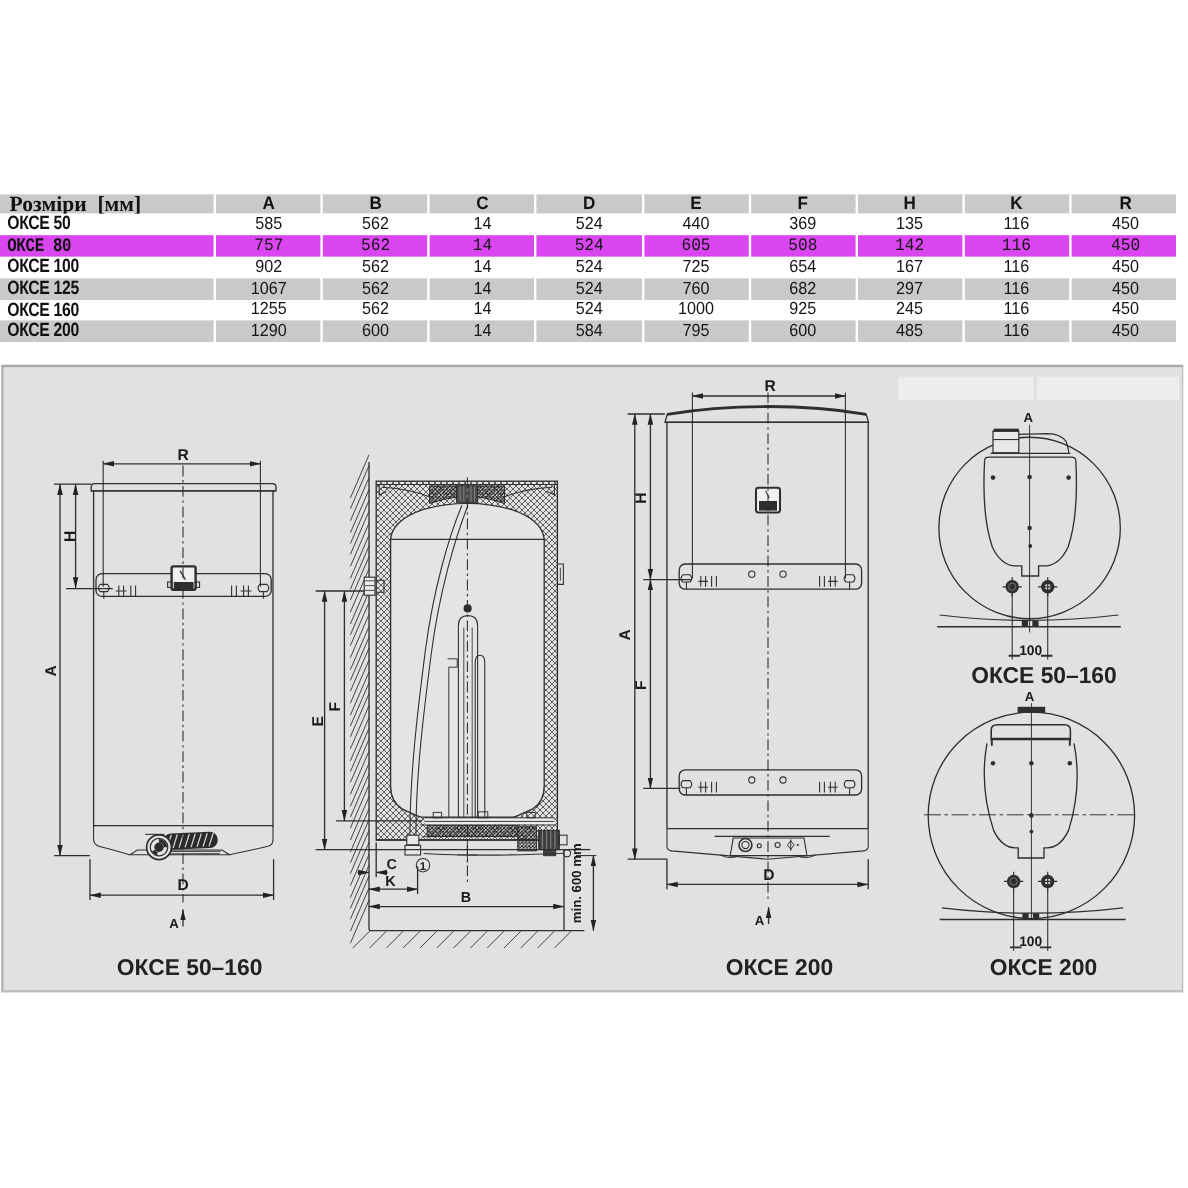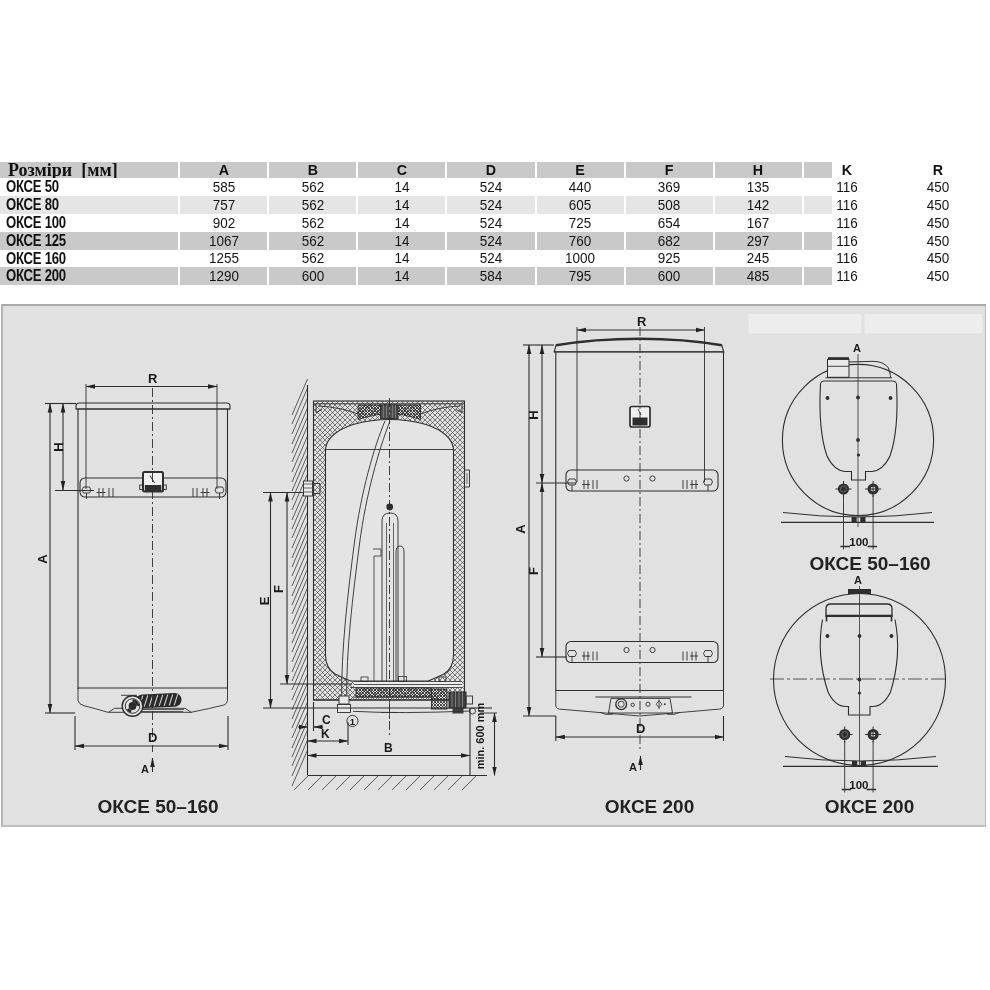--- a/index.html
+++ b/index.html
@@ -1,18 +1,18 @@
 <!DOCTYPE html>
 <html><head>
 <meta charset="utf-8">
 <style>
   html,body{margin:0;padding:0;background:#ffffff;width:990px;height:990px;overflow:hidden;}
   body{font-family:"Liberation Sans",sans-serif;position:relative;}
   .abs{position:absolute;}
-  .row{position:absolute;left:0;width:832px;}
+  .row{position:absolute;left:0;width:980px;}
   .num{position:absolute;transform:translateX(-50%) scaleX(0.93);font-size:14.5px;color:#151515;white-space:nowrap;}
   .lbl{position:absolute;left:6px;font-weight:bold;font-size:16px;color:#111;transform:scaleX(0.82);transform-origin:0 50%;white-space:nowrap;letter-spacing:-0.3px;}
   .hdr{position:absolute;transform:translateX(-50%) scaleX(0.95);font-weight:bold;font-size:15px;color:#111;}
   .sep{position:absolute;top:162px;height:123px;width:2px;background:#ffffff;}
 </style>
 </head>
 <body>
 
 <div class="abs" style="left:0;top:162px;width:988px;height:123px;">
 
@@ -35,21 +35,21 @@
     <span class="num" style="left:313px;line-height:18px;">562</span>
     <span class="num" style="left:402px;line-height:18px;">14</span>
     <span class="num" style="left:491px;line-height:18px;">524</span>
     <span class="num" style="left:580px;line-height:18px;">440</span>
     <span class="num" style="left:669px;line-height:18px;">369</span>
     <span class="num" style="left:758px;line-height:18px;">135</span>
     <span class="num" style="left:847px;line-height:18px;">116</span>
     <span class="num" style="left:938px;line-height:18px;">450</span>
   </div>
 
-  <div class="row" style="top:34px;height:18px;background:#e5e5e5;">
+  <div class="row" style="top:34px;height:18px;background:#d946ef;font-family:Liberation Mono, monospace;">
     <span class="lbl" style="line-height:18px;">ОКСЕ 80</span>
     <span class="num" style="left:224px;line-height:18px;">757</span>
     <span class="num" style="left:313px;line-height:18px;">562</span>
     <span class="num" style="left:402px;line-height:18px;">14</span>
     <span class="num" style="left:491px;line-height:18px;">524</span>
     <span class="num" style="left:580px;line-height:18px;">605</span>
     <span class="num" style="left:669px;line-height:18px;">508</span>
     <span class="num" style="left:758px;line-height:18px;">142</span>
     <span class="num" style="left:847px;line-height:18px;">116</span>
     <span class="num" style="left:938px;line-height:18px;">450</span>

